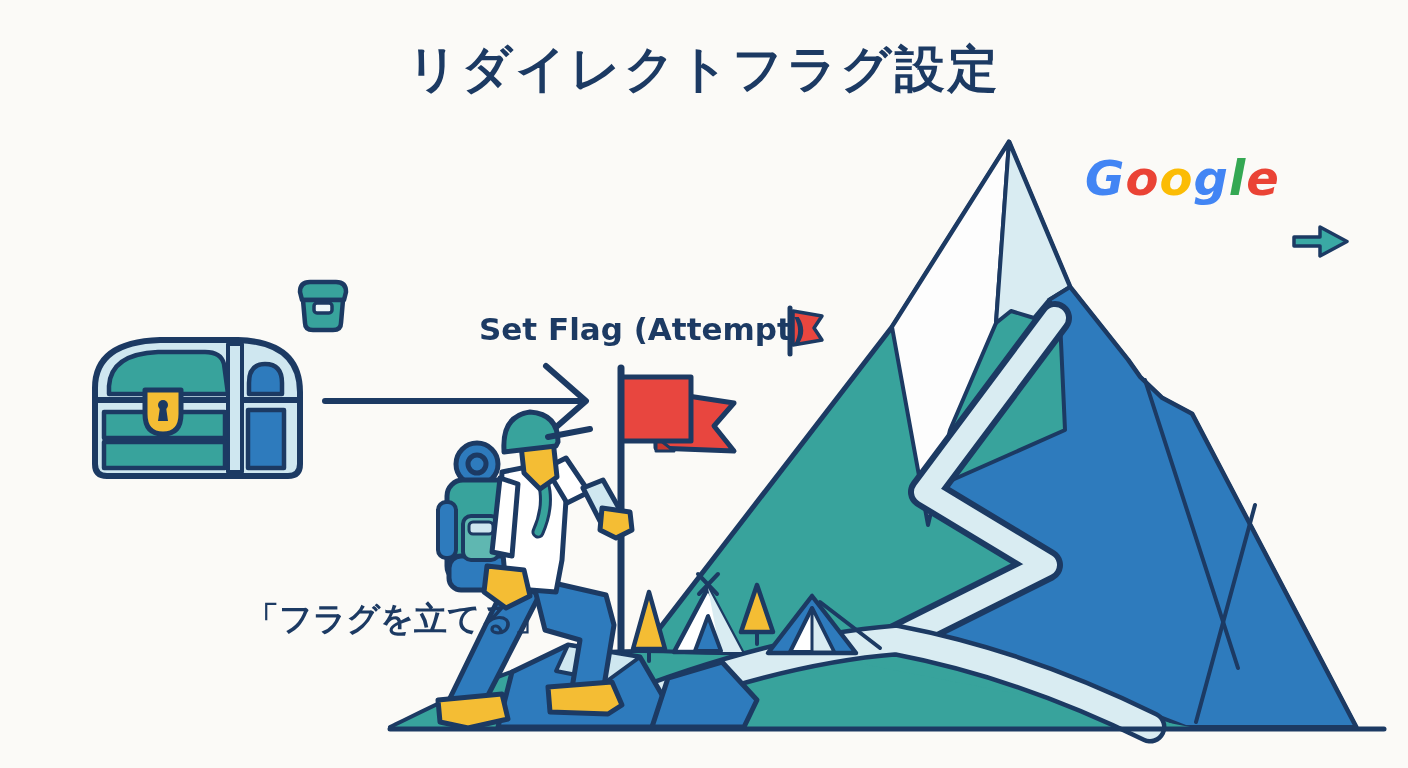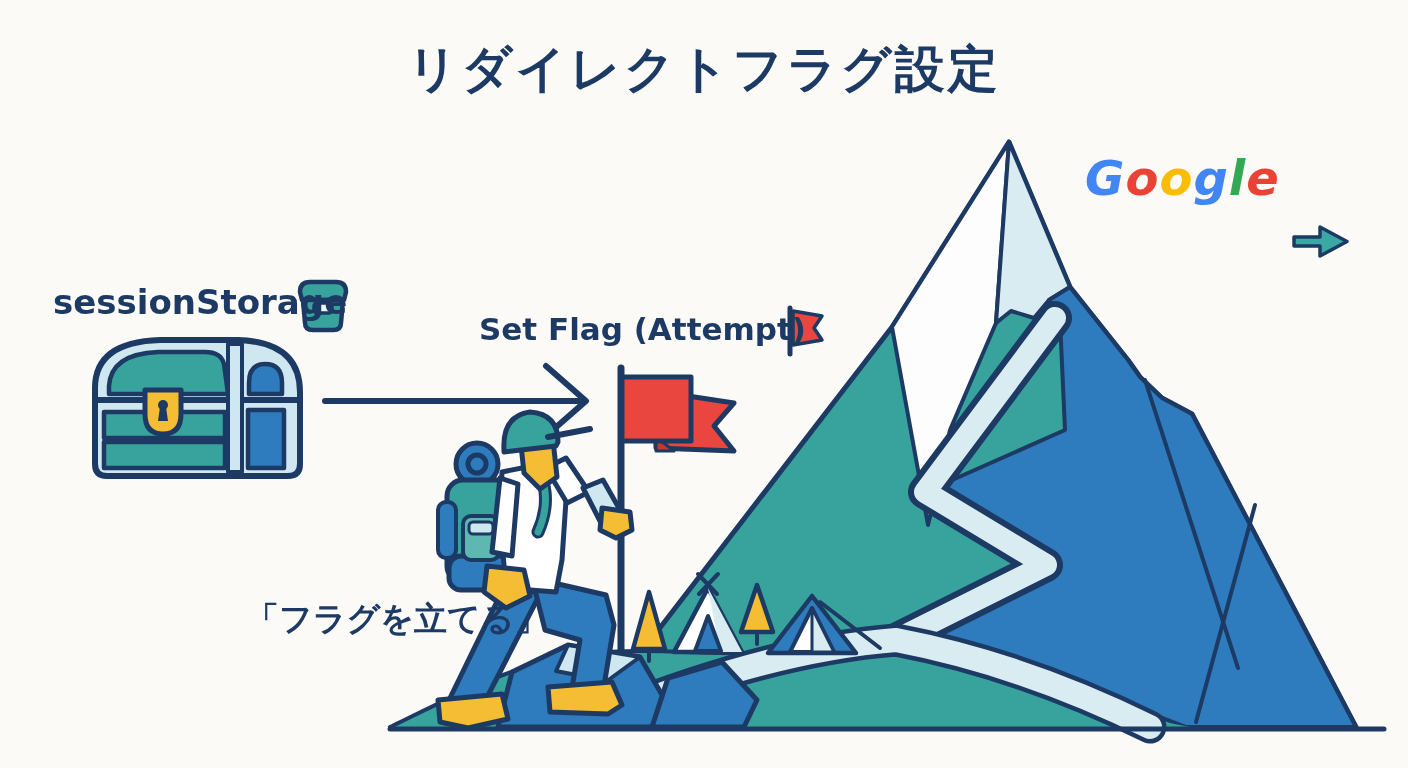--- a/index.html
+++ b/index.html
@@ -147,21 +147,20 @@
 
   <g stroke-linejoin="round">
     <path d="M1294,237 L1320,237 L1320,227 L1347,241.5 L1320,256 L1320,246 L1294,246 Z" fill="#3aa9a4" stroke="#1c3a63" stroke-width="3.5"></path>
   </g>
 
   <line x1="390" y1="729" x2="1384" y2="729" stroke="#1c3a63" stroke-width="5" stroke-linecap="round"></line>
 </svg>
 
 <div class="txt title">リダイレクトフラグ設定</div>
 
-<div class="txt storage-label">sessionStorage</div>
 
 <div class="txt setflag-label">Set Flag (Attempt)</div>
 
 <div class="txt quote-label">「フラグを立てる」</div>
 
 <div class="txt google-logo">
   <span style="color:#4285F4">G</span><span style="color:#EA4335">o</span><span style="color:#FBBC05">o</span><span style="color:#4285F4">g</span><span style="color:#34A853">l</span><span style="color:#EA4335">e</span>
 </div>
 
 

